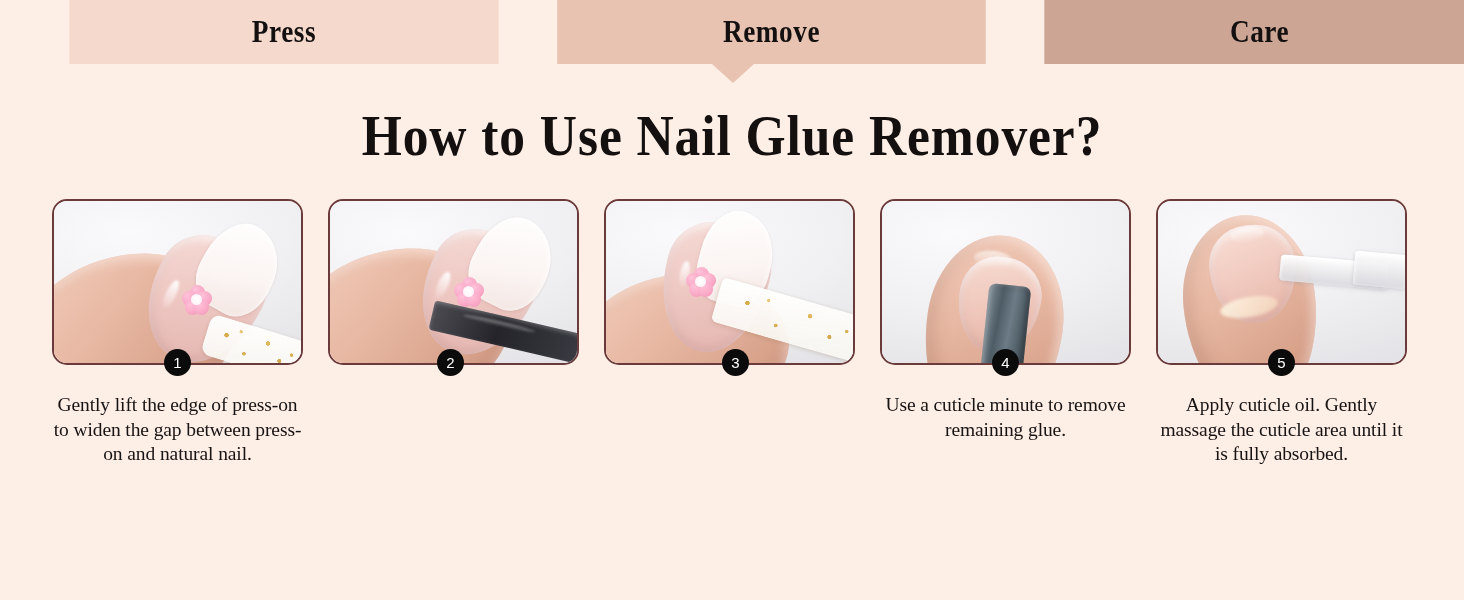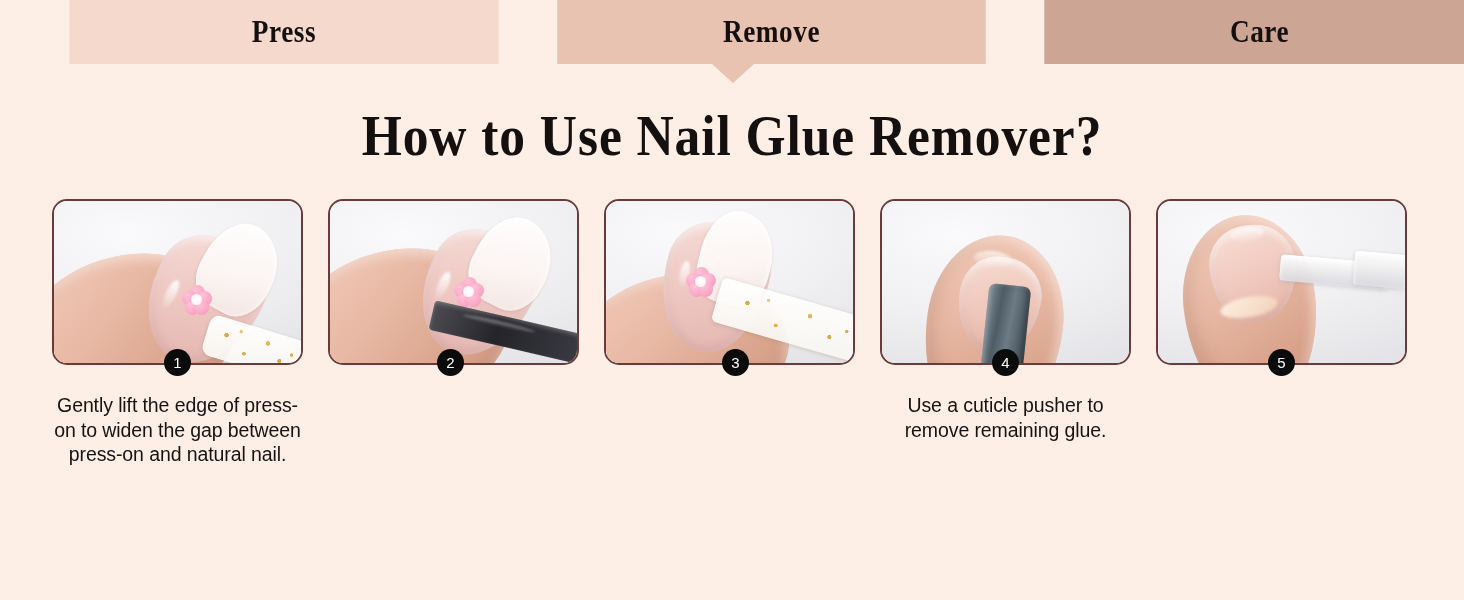--- a/index.html
+++ b/index.html
@@ -222,21 +222,21 @@
     line-height: 1;
   }
   .badge-2 { margin-left: -16.5px; }
   .badge-3 { margin-left: -7.5px; }
 
   
   .caption {
     margin-top: 28px;
     width: 251px;
     text-align: center;
-    font-family: Liberation Sans, sans-serif;
+    font-family: Liberation Serif, serif;
     font-size: 19.5px;
     line-height: 1.26;
     color: #171313;
     letter-spacing: -0.1px;
   }
 </style>
 </head>
 <body>
 
 <div class="page">
@@ -324,32 +324,33 @@
       <div class="card">
         <div class="card-photo">
           <div class="photo-bg"></div>
           <div class="finger" style="left:44px; top:34px; width:136px; height:190px; transform:rotate(8deg); border-radius:50% 50% 40% 40% / 46% 46% 54% 54%;"></div>
           <div class="nail" style="left:76px; top:56px; width:82px; height:96px; transform:rotate(10deg); border-radius:46% 46% 48% 48% / 40% 40% 60% 60%; background:linear-gradient(160deg,#F7DCD2 0%,#EFC6BA 55%,#E2B0A2 100%);"></div>
           <div class="shine" style="left:92px; top:50px; width:38px; height:16px; transform:rotate(6deg); opacity:0.7;"></div>
           <div class="pusher" style="left:102px; top:84px; width:42px; height:104px; transform:rotate(6deg); border-radius:7px 7px 3px 3px;"></div>
         </div>
         <div class="badge">4</div>
       </div>
-      <div class="caption">Use a cuticle pusher to remove remaining glue.</div>
+      <div class="caption">Use a cuticle minute to remove remaining glue.</div>
     </div>
 
     <div class="step">
       <div class="card">
         <div class="card-photo">
           <div class="photo-bg"></div>
           <div class="finger" style="left:26px; top:14px; width:132px; height:186px; transform:rotate(-6deg); border-radius:50% 50% 40% 40% / 46% 46% 54% 54%;"></div>
           <div class="nail" style="left:52px; top:24px; width:86px; height:98px; transform:rotate(-5deg); border-radius:46% 46% 48% 48% / 40% 40% 60% 60%; background:linear-gradient(160deg,#F9DFD6 0%,#F0C8BD 55%,#E4B2A4 100%);"></div>
           <div class="shine" style="left:72px; top:26px; width:34px; height:15px; transform:rotate(-8deg); opacity:0.72;"></div>
           <div class="oil-gloss" style="left:62px; top:96px; width:58px; height:20px; transform:rotate(-10deg);"></div>
           <div class="oil-brush" style="left:122px; top:58px; width:108px; height:26px; transform:rotate(5deg); border-radius:4px 3px 3px 4px;"></div>
           <div class="oil-brush" style="left:196px; top:52px; width:54px; height:34px; transform:rotate(5deg); border-radius:3px 6px 6px 3px;"></div>
         </div>
         <div class="badge">5</div>
       </div>
+      <div class="caption">Apply cuticle oil. Gently massage the cuticle area until it is fully absorbed.</div>
     </div>
 
   </div>
 </div>
 
 </body></html>

